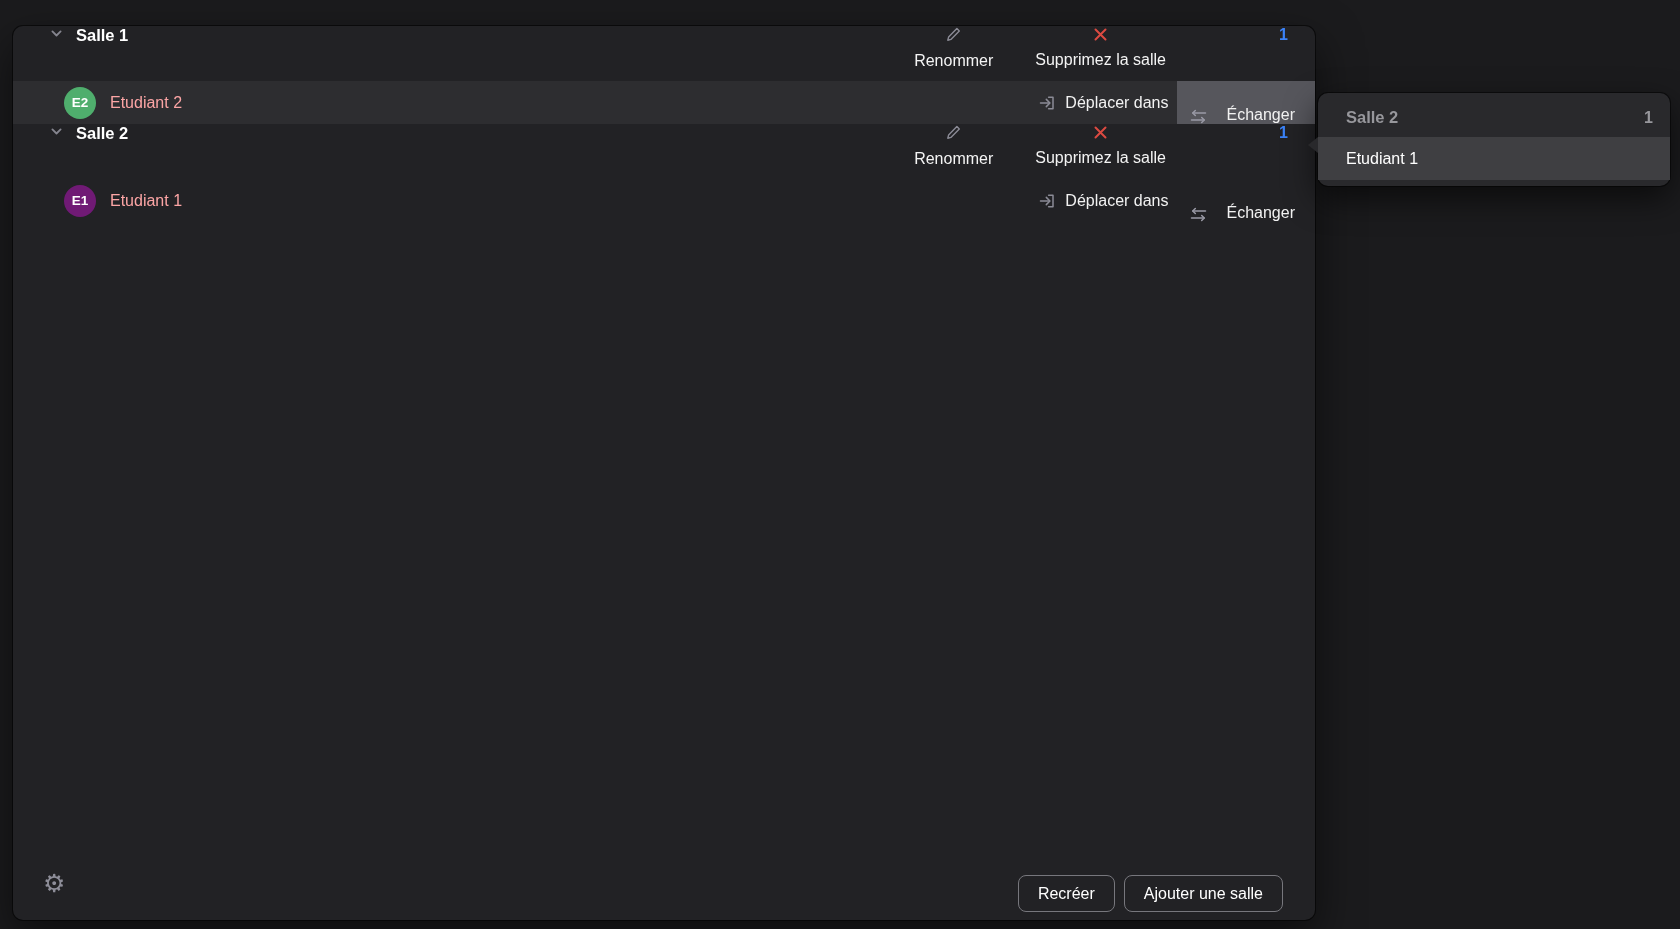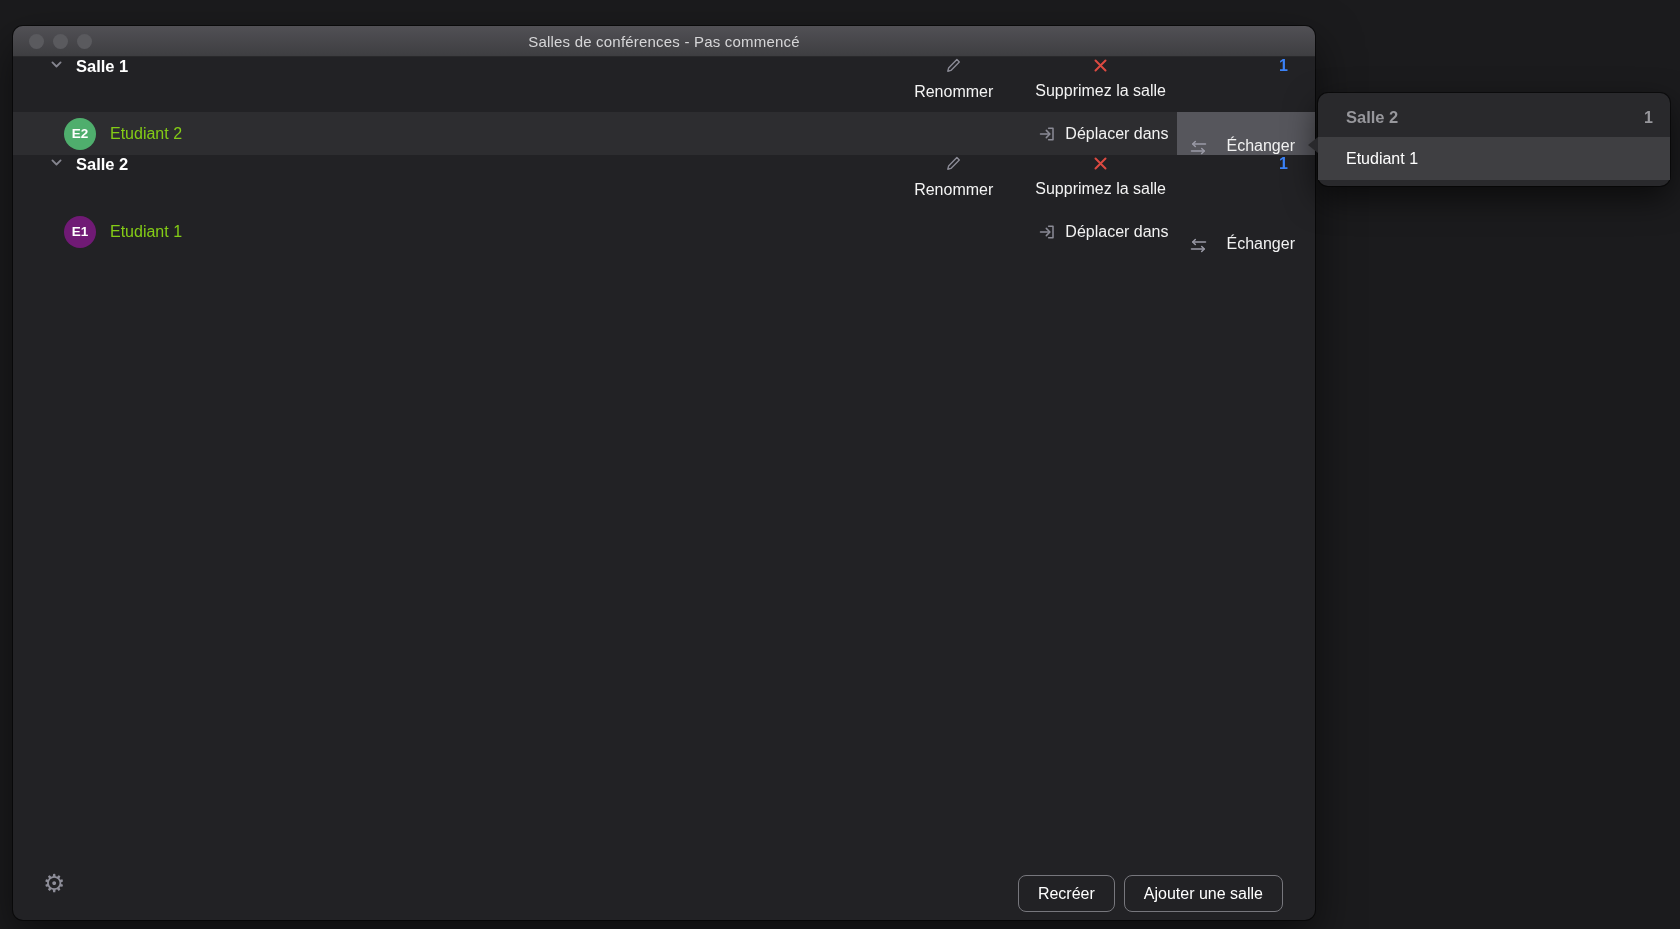--- a/index.html
+++ b/index.html
@@ -49,21 +49,21 @@
   .participant-row { display:flex; align-items:center; height:43px; padding-left:51px; }
   .participant-row.hovered { background:#2d2d30; }
   .avatar {
     width:32px; height:32px; border-radius:50%;
     display:flex; align-items:center; justify-content:center;
     color:#fff; font-size:13.5px; font-weight:bold;
     margin-right:14px; flex:0 0 auto;
   }
   .avatar-green { background:#4fae6d; }
   .avatar-red   { background:#701a75; }
-  .participant-name { font-size:16px; color:#84cc16; }
+  .participant-name { font-size:16px; color:#fca5a5; }
   .p-actions { margin-left:auto; display:flex; align-items:stretch; height:100%; }
   .move-btn { display:flex; align-items:center; gap:9px; margin-right:8px; font-size:16px; }
   .swap-btn { display:flex; align-items:flex-end; gap:19px; padding:0 20px 0 12px; font-size:16px; }
   .swap-btn.hovered { background:#56565c; }
 
   .icon { display:inline-flex; }
 
   
   .popup {
     position:absolute; left:1318px; top:93px; width:352px;
@@ -99,28 +99,20 @@
     color:#ffffff; font-size:16px; padding:0 19px;
     font-family:inherit; display:flex; align-items:center;
   }
   .btn-primary { background:#2a6cf2; border-color:#2a6cf2; padding:0 45px; }
 </style>
 </head>
 <body>
 
 <div class="dialog">
 
-  <div class="titlebar">
-    <div class="traffic">
-      <span></span>
-      <span></span>
-      <span></span>
-    </div>
-    <div class="title">Salles de conférences - Pas commencé</div>
-  </div>
 
   <div class="room-header">
     <span class="chevron icon">
       <svg width="15" height="15" viewBox="0 0 15 15">
           <path d="M3.4 5.4l4.1 4.1 4.1-4.1" fill="none" stroke="#85858f" stroke-width="1.8" stroke-linecap="round" stroke-linejoin="round"></path>
         </svg>
     </span>
     <span class="room-name">Salle 1</span>
     <div class="header-actions">
       <div class="action">

